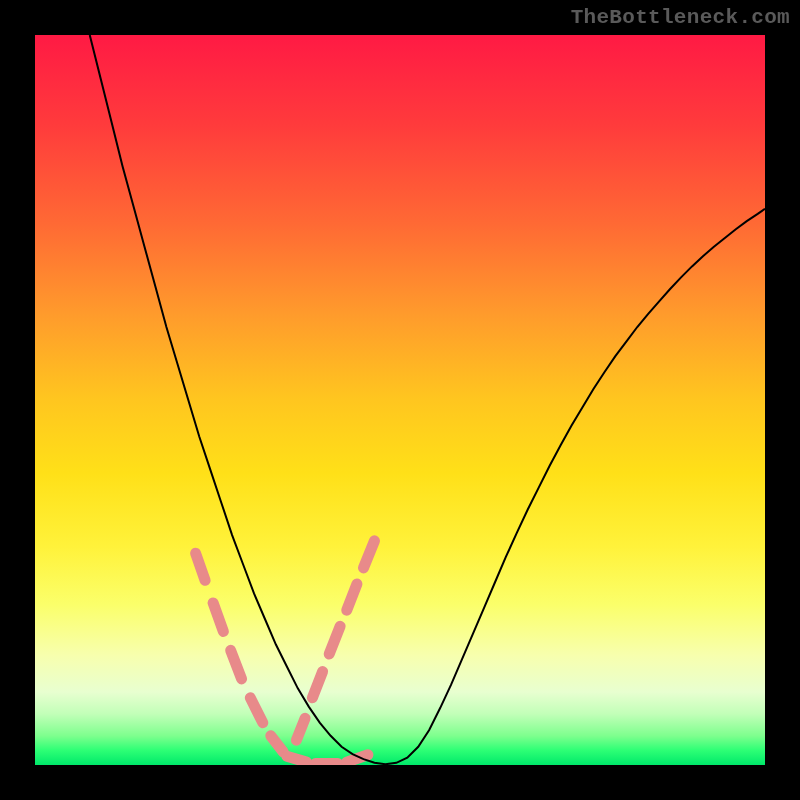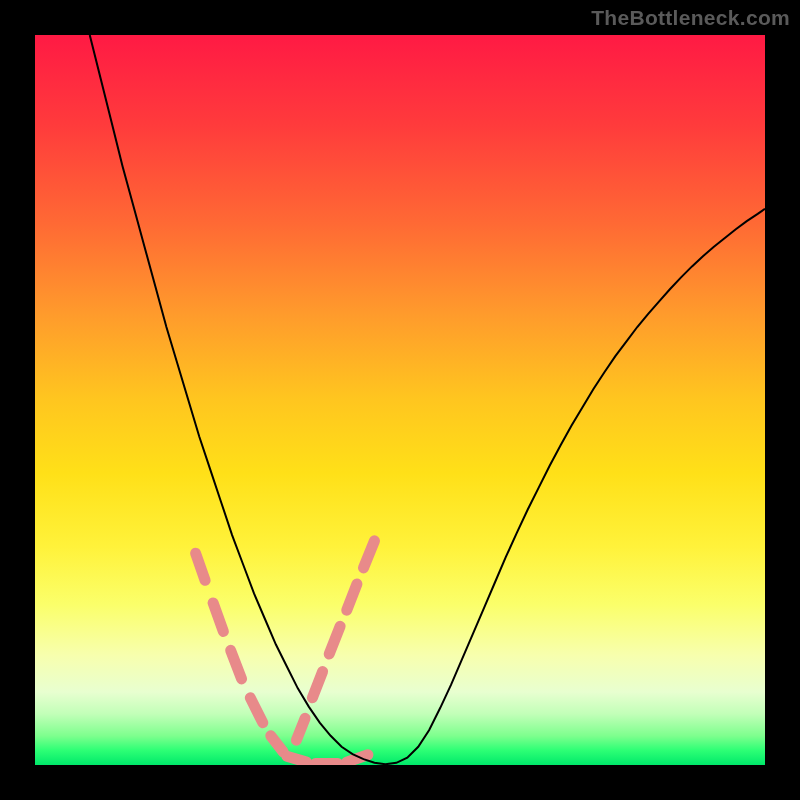--- a/index.html
+++ b/index.html
@@ -18,20 +18,21 @@
   }
   .watermark {
     position: absolute;
     top: 6px;
     right: 10px;
     color: #5a5a5a;
     font-size: 21px;
     font-weight: 600;
     letter-spacing: 0.3px;
     z-index: 10;
+    font-family: Liberation Mono, monospace;
   }
   .plot-area {
     position: absolute;
     left: 35px;
     top: 35px;
     width: 730px;
     height: 730px;
     overflow: hidden;
     background: linear-gradient(to bottom,
       #ff1a44 0%,

